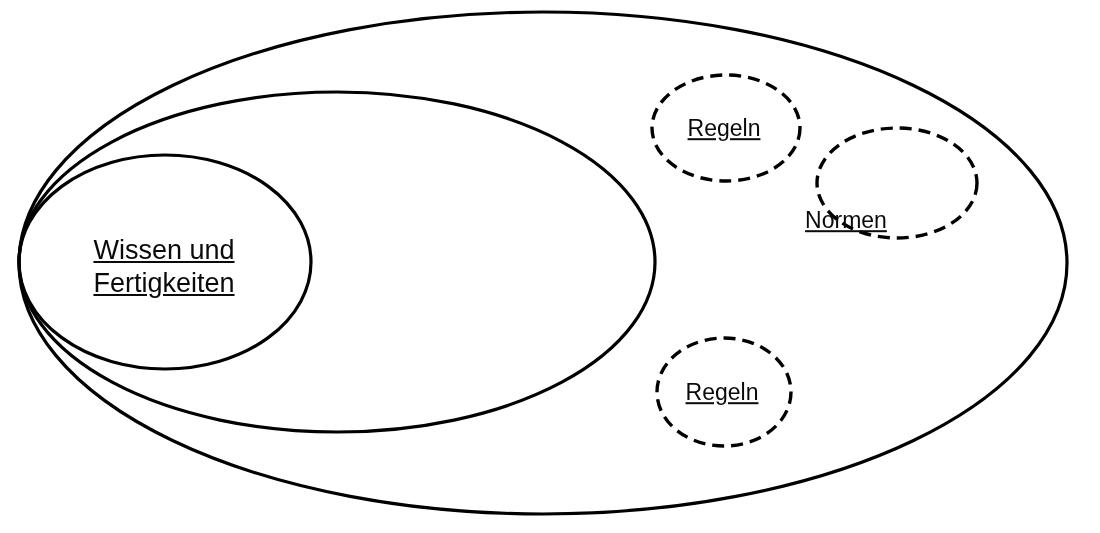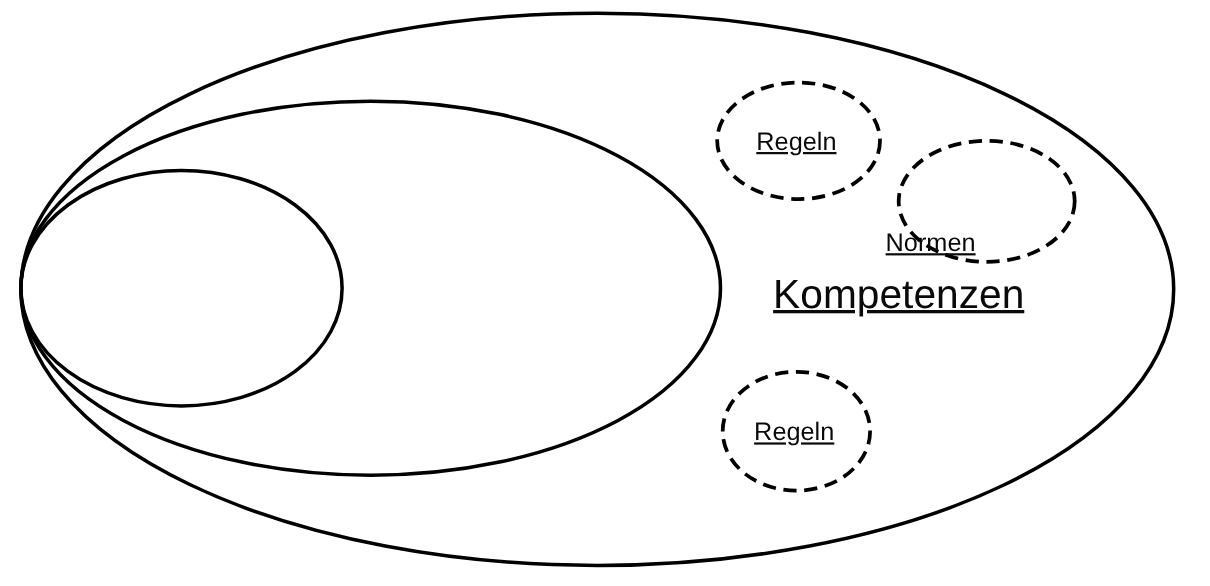--- a/index.html
+++ b/index.html
@@ -58,23 +58,23 @@
 
     <ellipse cx="165" cy="262" rx="146" ry="107" fill="none" stroke-width="3.2" stroke="#000000"></ellipse>
 
     <ellipse cx="726" cy="128" rx="74" ry="53" fill="none" stroke-width="3.4" stroke-dasharray="12 7" stroke="#000000"></ellipse>
 
     <ellipse cx="897" cy="183" rx="80" ry="55" fill="none" stroke-width="3.4" stroke-dasharray="12 7" stroke="#000000"></ellipse>
 
     <ellipse cx="724" cy="392" rx="67" ry="54" fill="none" stroke-width="3.4" stroke-dasharray="12 7" stroke="#000000"></ellipse>
   </svg>
 
+  <div class="lbl lbl-inner" style="left:164px; top:267px;">Wissen und Fertigkeiten</div>
 
 
-  <div class="lbl lbl-outer" style="left:817px; top:268px;">Kompetenzen</div>
 
   <div class="lbl lbl-dashed" style="left:724px; top:129px;">Regeln</div>
 
   <div class="lbl lbl-dashed" style="left:846px; top:185px;margin-top:36px;">Normen</div>
 
   <div class="lbl lbl-dashed" style="left:722px; top:393px;">Regeln</div>
 
 </div>
 
 </body></html>

